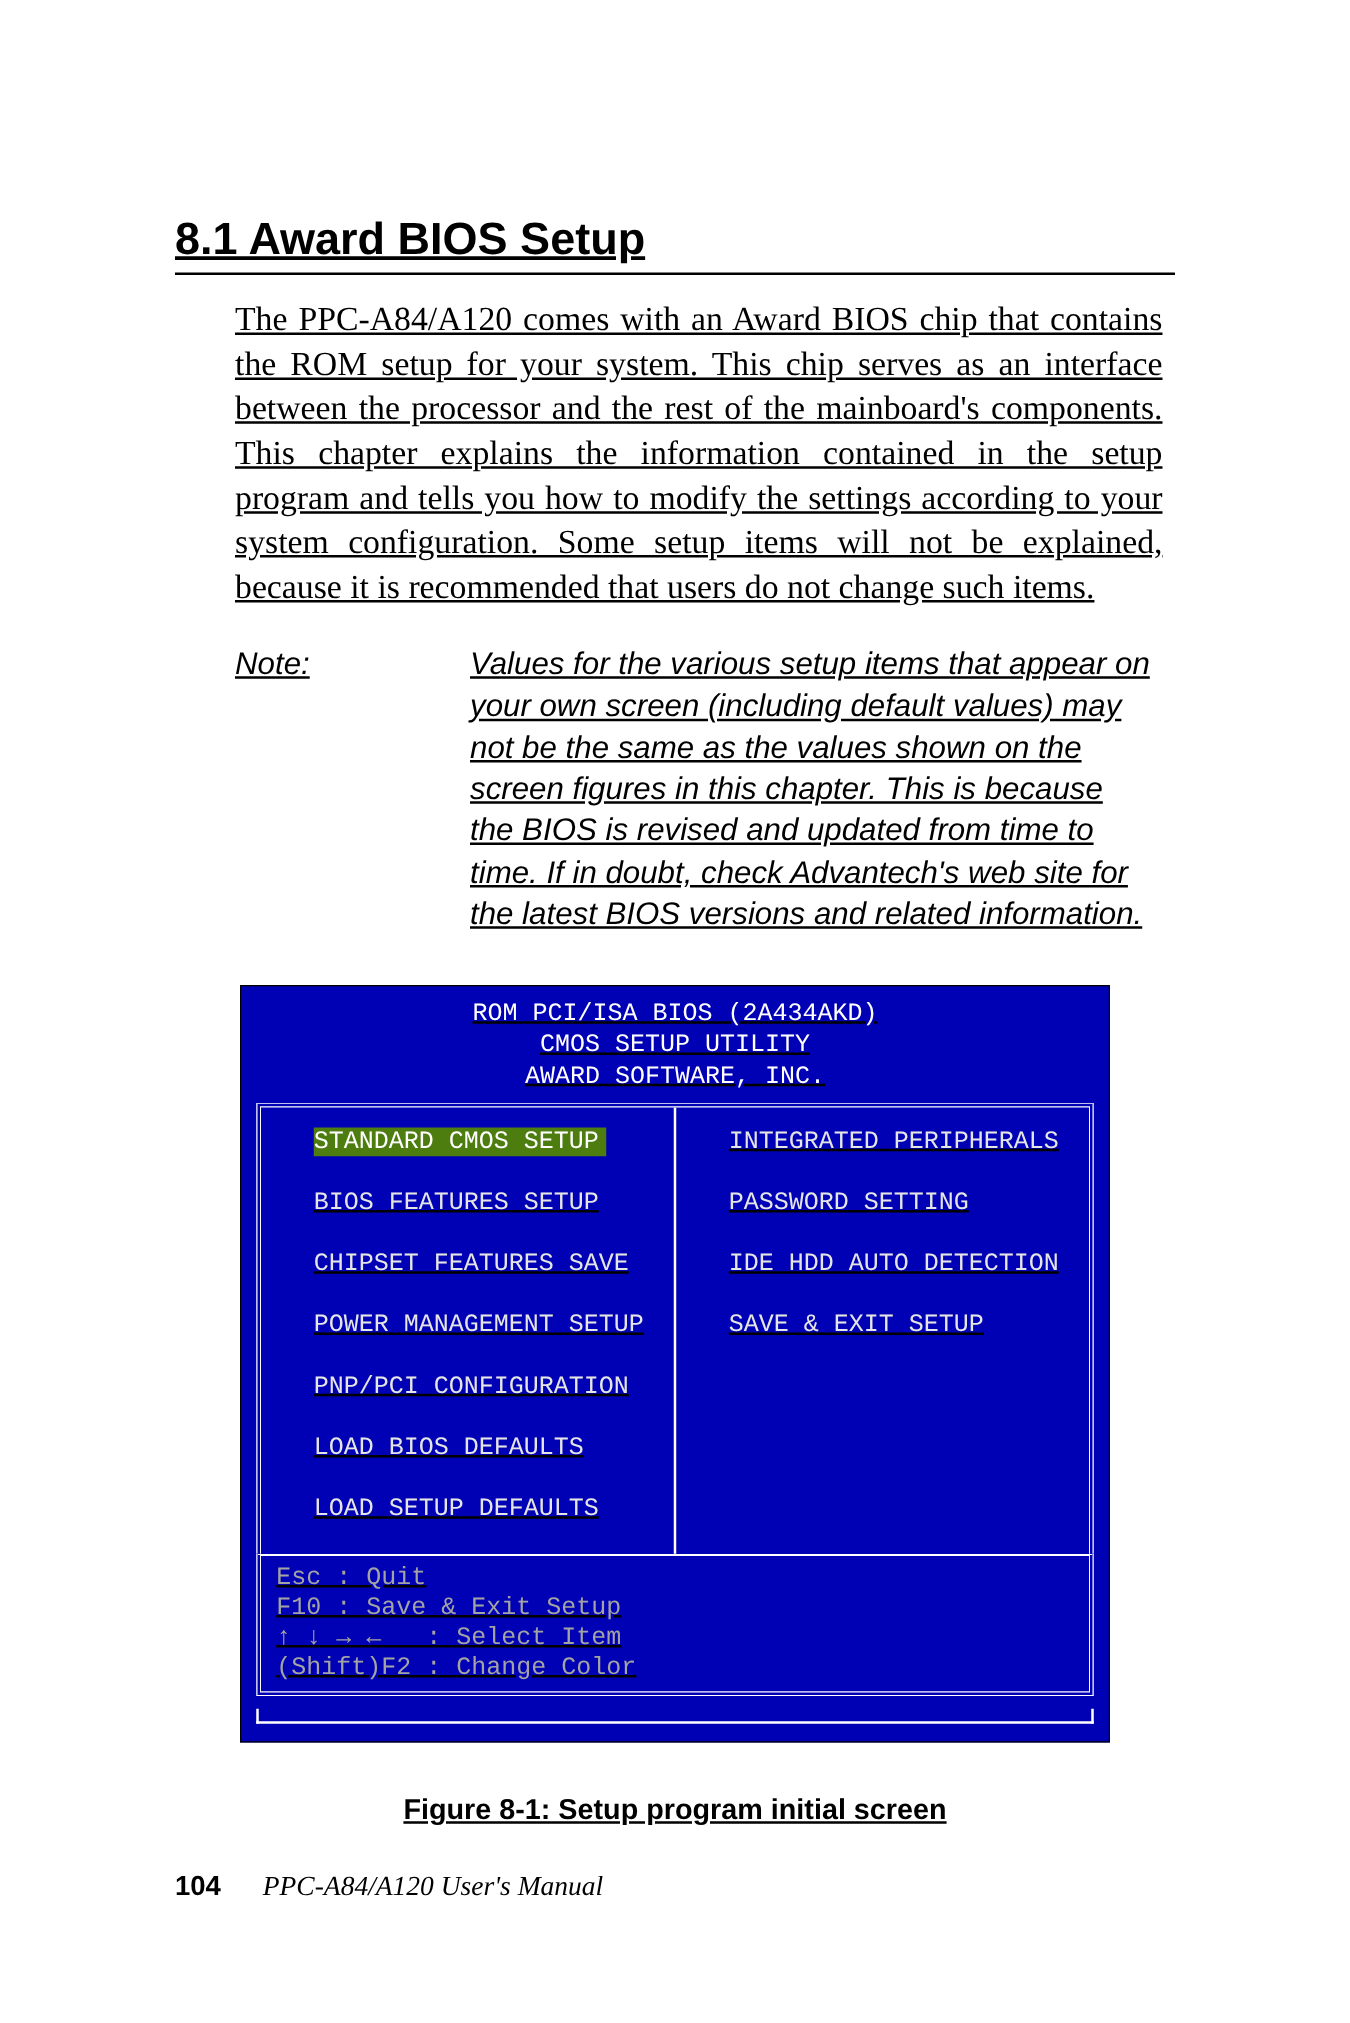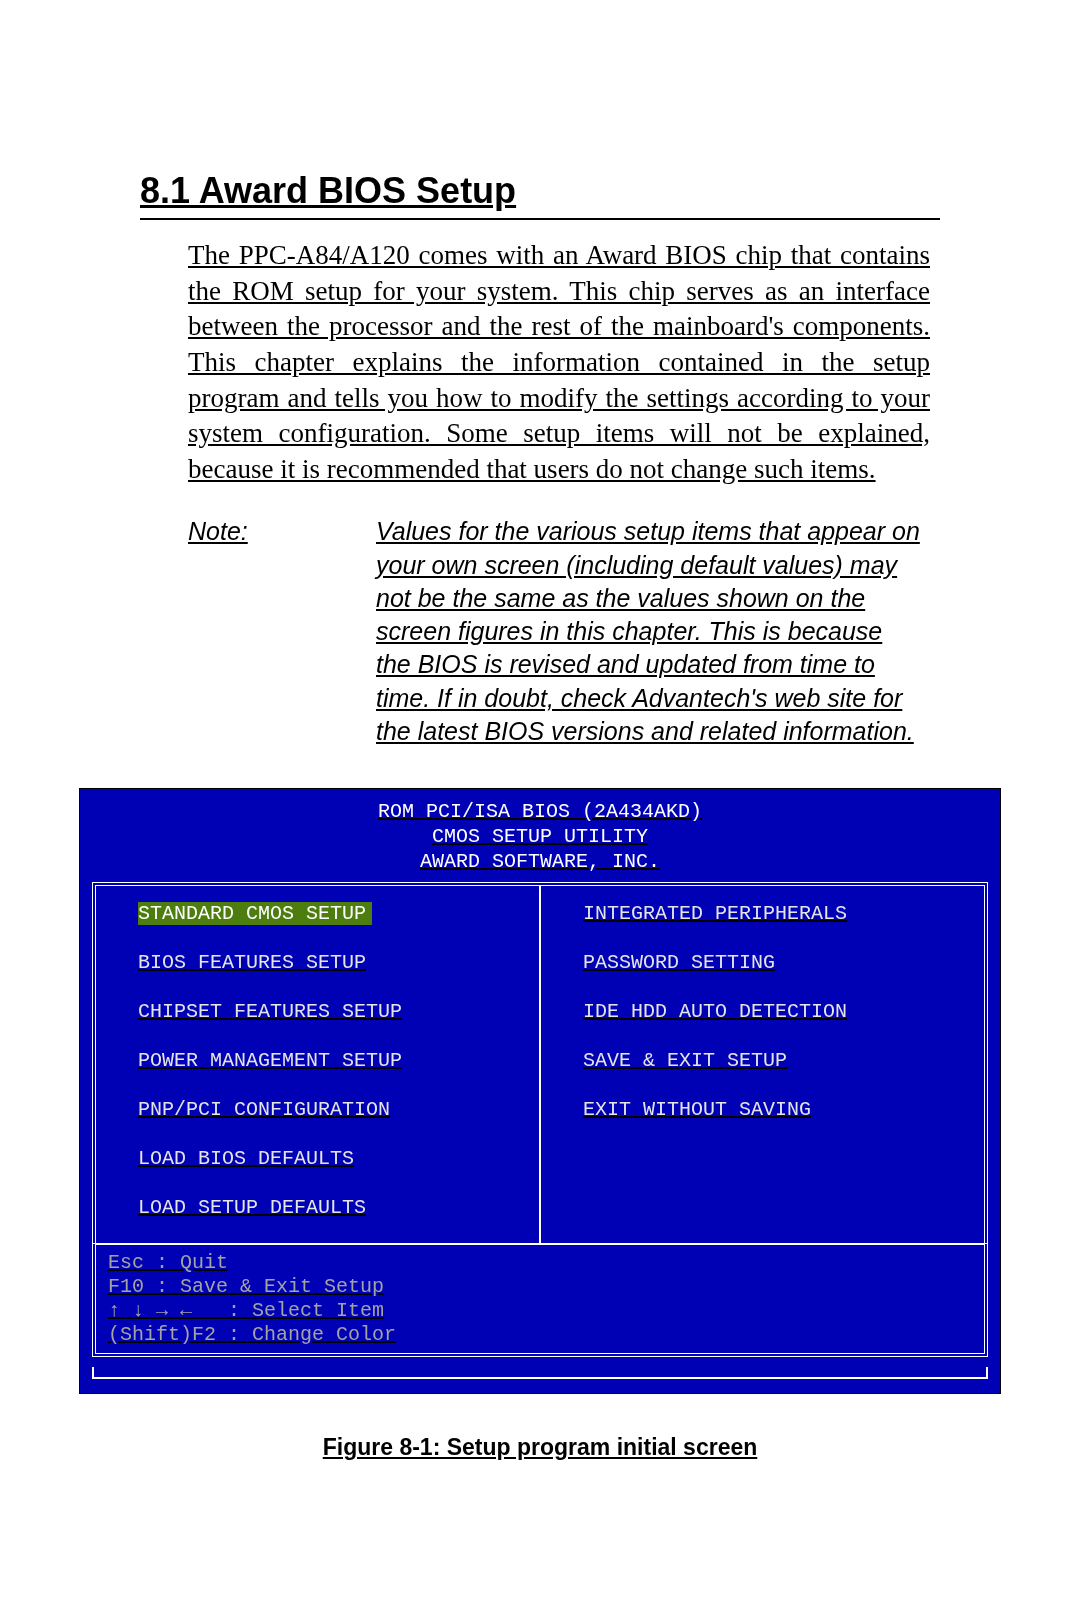--- a/index.html
+++ b/index.html
@@ -6,21 +6,21 @@
   html, body { width: 1080px; height: 1618px; background: #fff; font-family: "Times New Roman", serif; color: #000; }
   .page { position: relative; width: 1080px; height: 1618px; padding: 170px 140px 0 140px; text-decoration: underline; }
   .section-heading { font-family: Arial, Helvetica, sans-serif; font-weight: bold; font-size: 36px; padding-bottom: 6px; border-bottom: 2px solid #000; margin-bottom: 18px; }
   .body-text { font-size: 27px; line-height: 1.32; margin-left: 48px; margin-right: 10px; text-align: justify; }
   .note-block { margin-top: 28px; margin-left: 48px; margin-right: 20px; display: flex; font-style: italic; font-family: Arial, Helvetica, sans-serif; font-size: 25px; line-height: 1.33; gap: 48px; }
   .note-label { width: 140px; flex-shrink: 0; }
   .note-text { flex: 1; }
   .section2 { margin-top: 40px; }
   .figure-wrap { margin-top: 22px; display: flex; flex-direction: column; align-items: center; }
   .bios-screen {
-    width: 922px;
+    width: 696px;
     background: #0000b4;
     color: #fff;
     font-family: "Courier New", monospace;
     font-size: 20px;
     border: 1px solid #000;
     padding: 4px 0 14px 0;
   }
   .bios-header { text-align: center; color: #fff; line-height: 1.25; padding: 6px 0 8px 0; }
   .bios-box {
     margin: 0 12px;
@@ -75,43 +75,46 @@
           <div>ROM PCI/ISA BIOS (2A434AKD)</div>
           <div>CMOS SETUP UTILITY</div>
           <div>AWARD SOFTWARE, INC.</div>
         </div>
 
         <div class="bios-box">
           <div class="menu-grid">
             <div class="menu-col left">
               <div class="menu-item selected">STANDARD CMOS SETUP</div>
               <div class="menu-item">BIOS FEATURES SETUP</div>
-              <div class="menu-item">CHIPSET FEATURES SETUP</div>
+              <div class="menu-item">CHIPSET FEATURES SAVE</div>
               <div class="menu-item">POWER MANAGEMENT SETUP</div>
               <div class="menu-item">PNP/PCI CONFIGURATION</div>
               <div class="menu-item">LOAD BIOS DEFAULTS</div>
               <div class="menu-item">LOAD SETUP DEFAULTS</div>
             </div>
             <div class="menu-col right">
               <div class="menu-item">INTEGRATED PERIPHERALS</div>
               <div class="menu-item">PASSWORD SETTING</div>
               <div class="menu-item">IDE HDD AUTO DETECTION</div>
               <div class="menu-item">SAVE &amp; EXIT SETUP</div>
-              <div class="menu-item">EXIT WITHOUT SAVING</div>
             </div>
           </div>
         </div>
 
         <div class="footer-row">
           <div class="footer-col">Esc : Quit
 F10 : Save &amp; Exit Setup</div>
           <div class="footer-col">↑ ↓ → ←   : Select Item
 (Shift)F2 : Change Color</div>
         </div>
         <div class="bottom-strip"></div>
       </div>
 
       <div class="figure-caption">Figure 8-1: Setup program initial screen</div>
     </div>
   </div>
 
+  <div class="page-footer">
+    <span class="pnum">104</span>
+    <span class="doc">PPC-A84/A120  User's Manual</span>
+  </div>
 
 </div>
 
 </body></html>

